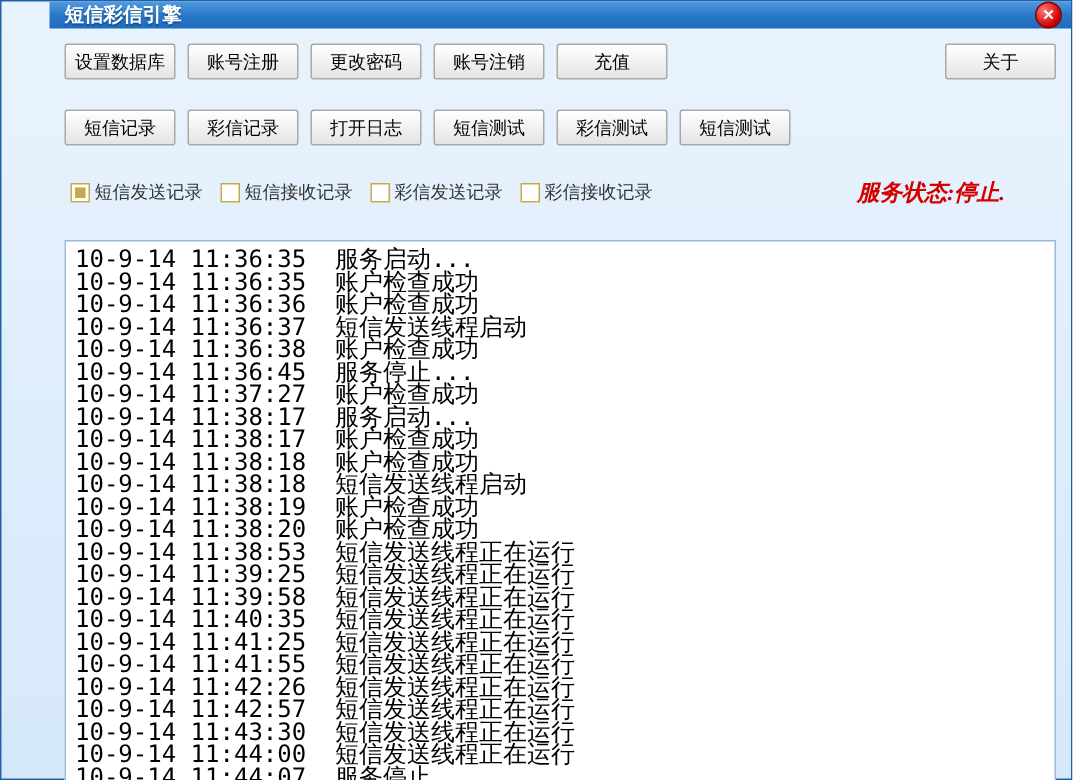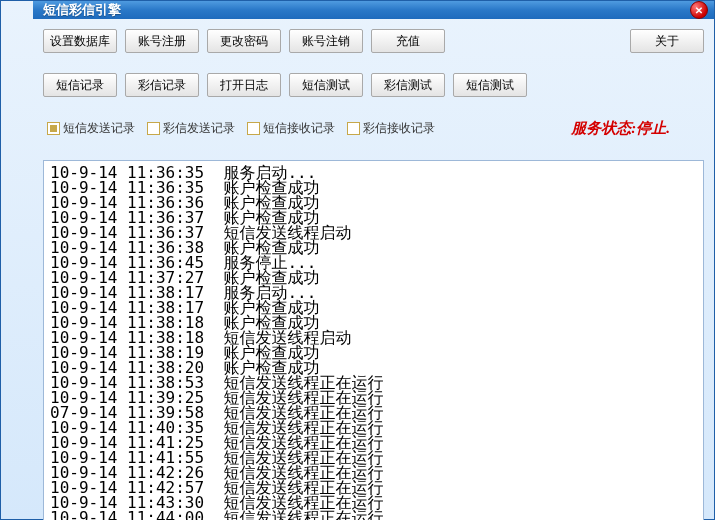--- a/index.html
+++ b/index.html
@@ -138,51 +138,50 @@
         <div class="spacer"></div>
       </div>
 
     <div class="filter-row" id="filters">
       <label class="chk">
           <span class="chk-box checked"></span>
           <span class="chk-label">短信发送记录</span>
         </label>
         <label class="chk">
           <span class="chk-box"></span>
-          <span class="chk-label">彩信发送记录</span>
+          <span class="chk-label">短信接收记录</span>
         </label>
         <label class="chk">
           <span class="chk-box"></span>
-          <span class="chk-label">短信接收记录</span>
+          <span class="chk-label">彩信发送记录</span>
         </label>
         <label class="chk">
           <span class="chk-box"></span>
           <span class="chk-label">彩信接收记录</span>
         </label>
         <span class="status-text">服务状态:停止.</span>
     </div>
 
     <div class="log-box" id="logbox">
         <div class="log-line"><span class="log-ts">10-9-14 11:36:35</span><span>  服务启动...</span></div>
         <div class="log-line"><span class="log-ts">10-9-14 11:36:35</span><span>  账户检查成功</span></div>
         <div class="log-line"><span class="log-ts">10-9-14 11:36:36</span><span>  账户检查成功</span></div>
-        <div class="log-line"><span class="log-ts">10-9-14 11:36:37</span><span>  账户检查成功</span></div>
         <div class="log-line"><span class="log-ts">10-9-14 11:36:37</span><span>  短信发送线程启动</span></div>
         <div class="log-line"><span class="log-ts">10-9-14 11:36:38</span><span>  账户检查成功</span></div>
         <div class="log-line"><span class="log-ts">10-9-14 11:36:45</span><span>  服务停止...</span></div>
         <div class="log-line"><span class="log-ts">10-9-14 11:37:27</span><span>  账户检查成功</span></div>
         <div class="log-line"><span class="log-ts">10-9-14 11:38:17</span><span>  服务启动...</span></div>
         <div class="log-line"><span class="log-ts">10-9-14 11:38:17</span><span>  账户检查成功</span></div>
         <div class="log-line"><span class="log-ts">10-9-14 11:38:18</span><span>  账户检查成功</span></div>
         <div class="log-line"><span class="log-ts">10-9-14 11:38:18</span><span>  短信发送线程启动</span></div>
         <div class="log-line"><span class="log-ts">10-9-14 11:38:19</span><span>  账户检查成功</span></div>
         <div class="log-line"><span class="log-ts">10-9-14 11:38:20</span><span>  账户检查成功</span></div>
         <div class="log-line"><span class="log-ts">10-9-14 11:38:53</span><span>  短信发送线程正在运行</span></div>
         <div class="log-line"><span class="log-ts">10-9-14 11:39:25</span><span>  短信发送线程正在运行</span></div>
-        <div class="log-line"><span class="log-ts">07-9-14 11:39:58</span><span>  短信发送线程正在运行</span></div>
+        <div class="log-line"><span class="log-ts">10-9-14 11:39:58</span><span>  短信发送线程正在运行</span></div>
         <div class="log-line"><span class="log-ts">10-9-14 11:40:35</span><span>  短信发送线程正在运行</span></div>
         <div class="log-line"><span class="log-ts">10-9-14 11:41:25</span><span>  短信发送线程正在运行</span></div>
         <div class="log-line"><span class="log-ts">10-9-14 11:41:55</span><span>  短信发送线程正在运行</span></div>
         <div class="log-line"><span class="log-ts">10-9-14 11:42:26</span><span>  短信发送线程正在运行</span></div>
         <div class="log-line"><span class="log-ts">10-9-14 11:42:57</span><span>  短信发送线程正在运行</span></div>
         <div class="log-line"><span class="log-ts">10-9-14 11:43:30</span><span>  短信发送线程正在运行</span></div>
         <div class="log-line"><span class="log-ts">10-9-14 11:44:00</span><span>  短信发送线程正在运行</span></div>
         <div class="log-line"><span class="log-ts">10-9-14 11:44:07</span><span>  服务停止...</span></div>
       </div>
 

